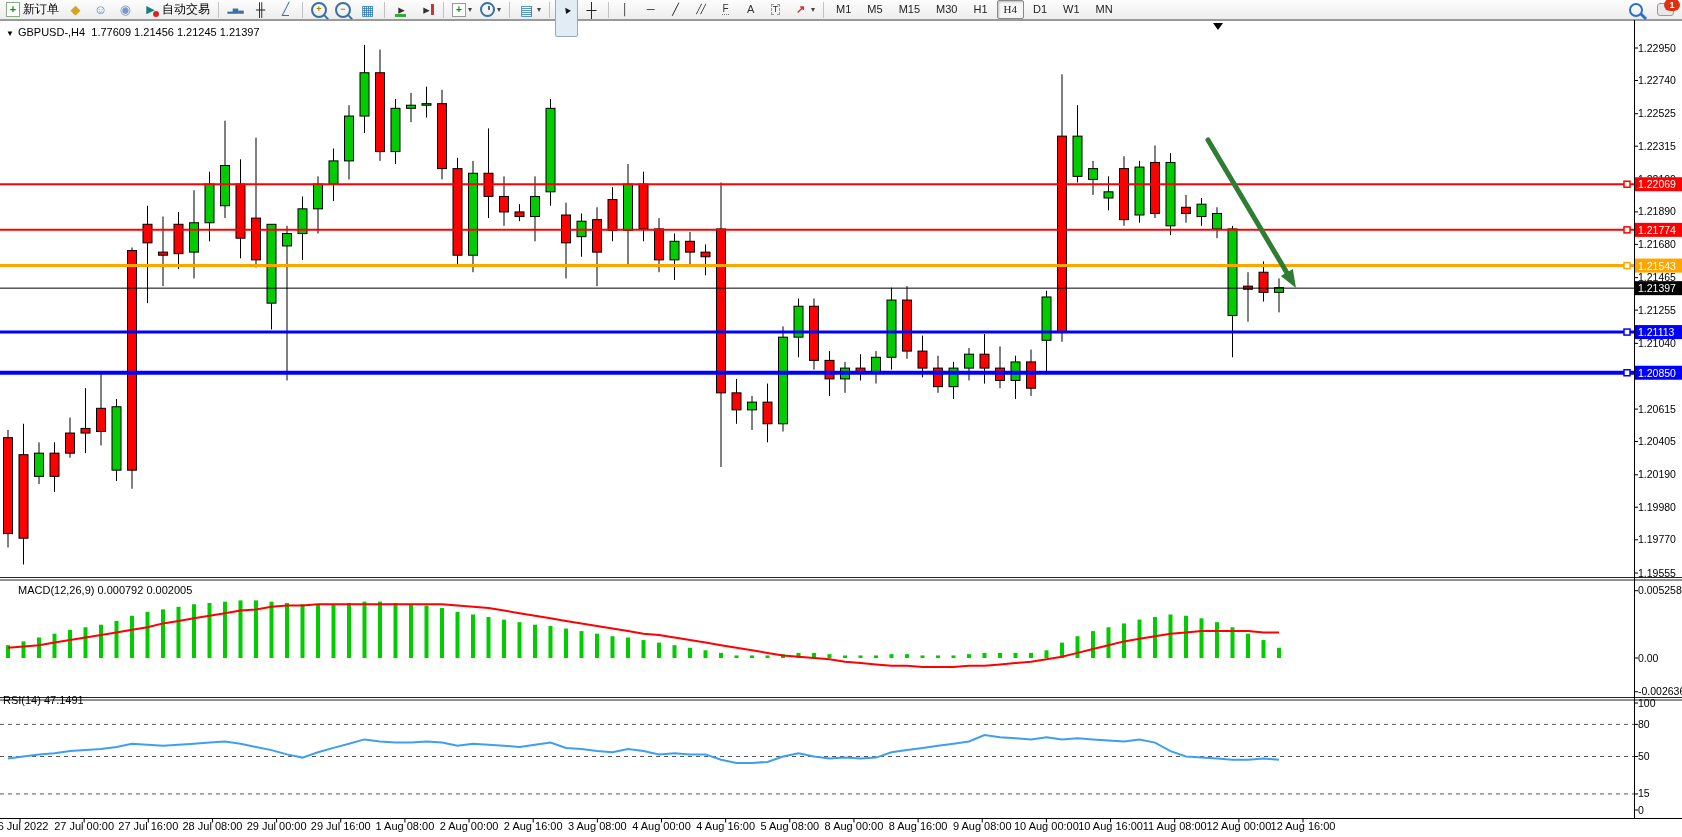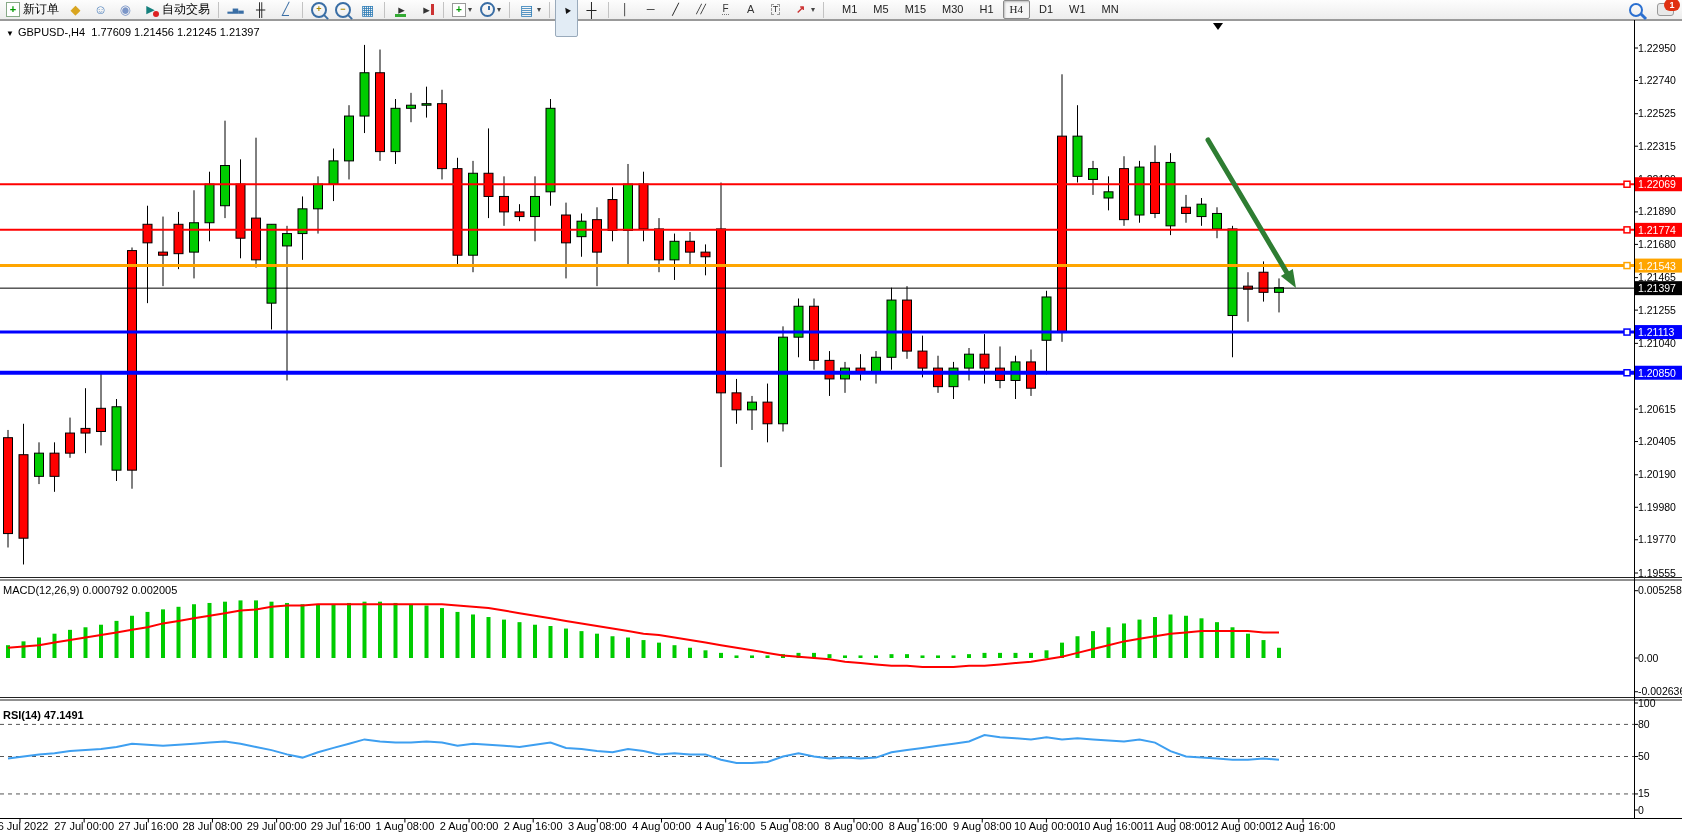--- a/index.html
+++ b/index.html
@@ -46,21 +46,21 @@
   .i-cursor-icon::before{content:"▲";transform:rotate(-35deg);display:inline-block;font-size:10px;color:#111;}
   .i-crosshair-icon::before{content:"┼";font-size:14px;color:#222;}
   .i-vertical-line-icon::before{content:"│";color:#222;}
   .i-horizontal-line-icon::before{content:"─";color:#222;}
   .i-trendline-icon::before{content:"╱";color:#222;}
   .i-equidistant-channel-icon::before{content:"╱╱";font-size:9px;letter-spacing:-1px;color:#222;}
   .i-fibonacci-icon::before{content:"F";font-size:10px;color:#333;border-bottom:1px dotted #777;}
   .i-text-icon::before{content:"A";font-size:11px;color:#333;}
   .i-text-label-icon::before{content:"T";font-size:9px;color:#333;border:1px dashed #999;padding:0 1px;}
   .i-arrows-icon::before{content:"↗";color:#c33;font-weight:bold;font-size:11px;}
-  .periods{display:inline-flex;align-items:flex-start;margin-left:6px;}
+  .periods{display:inline-flex;align-items:flex-start;margin-left:0;}
   .pbtn{font-size:11px;color:#222;padding:1px 6px;height:15px;line-height:15px;margin:0 1px;
     border:1px solid transparent;border-radius:2px;}
   .pbtn.active{background:#f6f6f6;border:1px solid #8a8a8a;box-shadow:inset 1px 1px 2px #bbb;font-family:Liberation Serif, serif;}
   .tb-right{margin-left:auto;display:inline-flex;align-items:center;margin-right:6px;}
   .search-ico{width:10px;height:10px;border:2px solid #2a6fd0;border-radius:50%;position:relative;margin-right:14px;}
   .search-ico::after{content:"";position:absolute;width:7px;height:3px;background:#2a6fd0;
     transform:rotate(45deg);right:-6px;bottom:-3px;}
   .chat-ico{width:15px;height:11px;background:#e8e8e8;border:1px solid #999;border-radius:3px;position:relative;}
   .chat-badge{position:absolute;right:-7px;top:-5px;min-width:12px;height:12px;border-radius:7px;
     background:#e03010;color:#fff;font-size:9px;font-weight:bold;text-align:center;line-height:12px;padding:0 2px;}
@@ -571,15 +571,15 @@
       </g>
       <g>
         <line x1="1208" y1="140" x2="1290.8892460712284" y2="279.4046411197934" stroke="#2E7D32" stroke-width="5" stroke-linecap="round"></line>
         <polygon points="1296,288 1280.7838917120666,276.1058817657682 1292.817394144356,268.95082626548805" fill="#2E7D32"></polygon>
         <polygon points="1213,23 1223,23 1218,30" fill="#000"></polygon>
       </g>
     </svg>
 
   <div class="ovl" style="left:6px;top:26px;"><span class="tri">▼</span><span>GBPUSD-,H4</span>&nbsp;&nbsp;<span>1.77609 1.21456 1.21245 1.21397</span></div>
 
-  <div class="ovl" style="left:3px;top:584px;">MACD(12,26,9) 0.000792 0.002005</div>
-  <div class="ovl" style="left:3px;top:709px;font-weight:bold;">RSI(14) 47.1491</div>
+  <div class="ovl" style="left:18px;top:584px;">MACD(12,26,9) 0.000792 0.002005</div>
+  <div class="ovl" style="left:3px;top:694px;">RSI(14) 47.1491</div>
 </div>
 
 </body></html>

